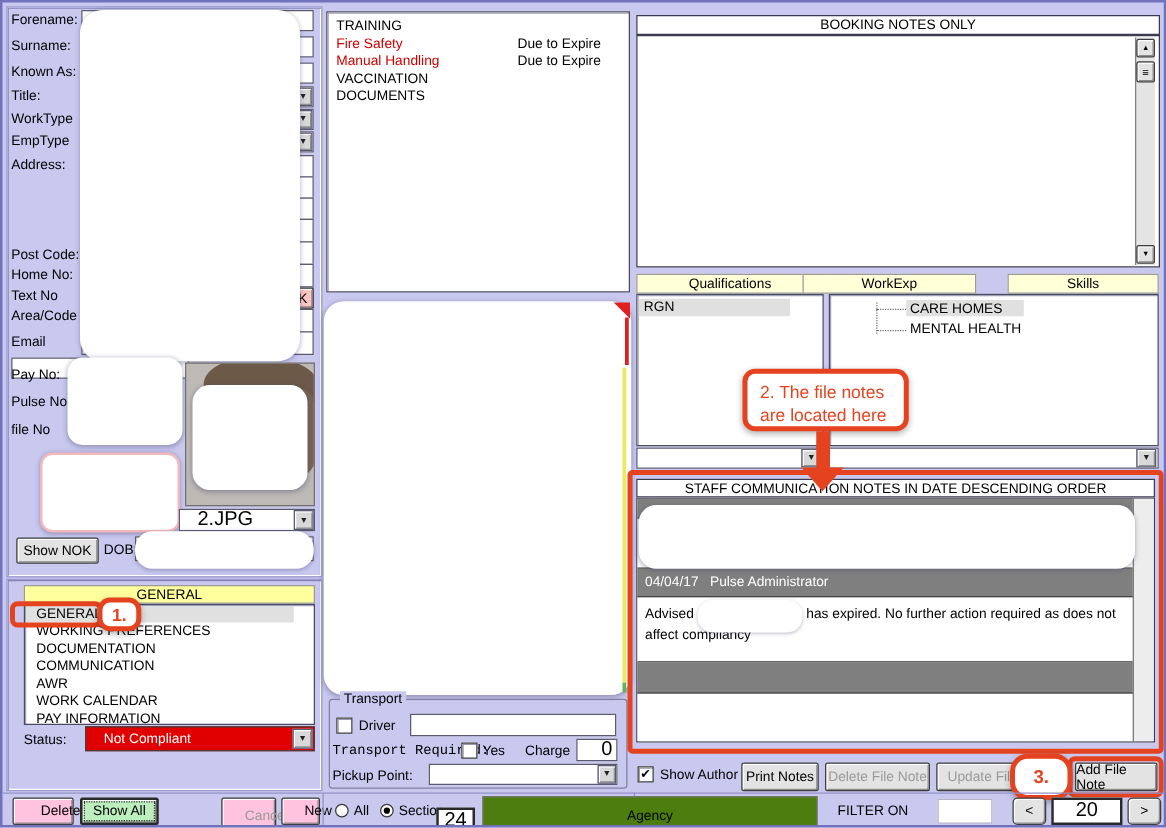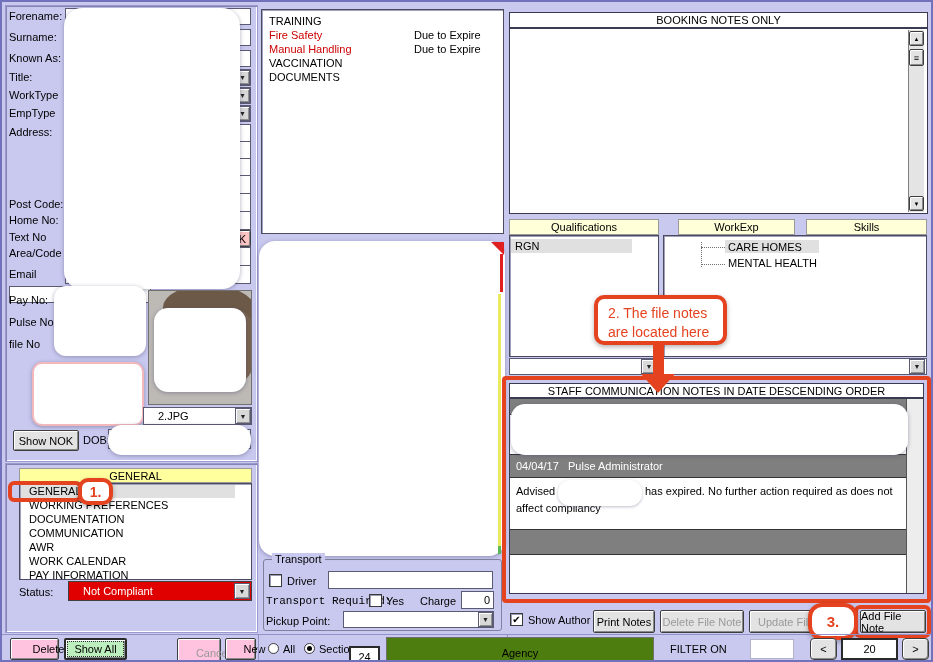--- a/index.html
+++ b/index.html
@@ -1,21 +1,21 @@
 <!DOCTYPE html>
 <html><head>
 <meta charset="utf-8">
 <style>
   html,body{margin:0;padding:0;background:#b8b8e0;}
   #app{position:relative;width:933px;height:662px;background:#c9c9f0;
        border:2px solid #7272bc;box-sizing:border-box;overflow:hidden;
        font-family:"Liberation Sans",sans-serif;font-size:11px;color:#000;}
   .abs{position:absolute;}
   .lbl{position:absolute;white-space:nowrap;font-size:11px;}
-  .cell{position:absolute;background:#fff;border:1px solid #5a5a72;box-sizing:border-box;font-size:11px;}
+  .cell{position:absolute;background:#fff;border:1px solid #5a5a72;box-sizing:border-box;font-size:16px;}
   .panel{position:absolute;border:1px solid #9a9ace;box-shadow:inset 1px 1px 0 #8585b5, inset -1px -1px 0 #ffffff;box-sizing:border-box;}
   .listbox{position:absolute;background:#fff;border:1px solid #4a4a60;box-sizing:border-box;box-shadow:inset 1px 1px 0 #a0a0b8;}
   .yellowhdr{position:absolute;background:#ffffd8;border:1px solid #9a9a9a;box-sizing:border-box;
              display:flex;align-items:center;justify-content:center;font-size:11px;}
   .whitehdr{position:absolute;background:#fff;border:1px solid #3a3a50;box-sizing:border-box;
             display:flex;align-items:center;justify-content:center;font-size:11px;}
   .btn{position:absolute;box-sizing:border-box;background:#e3e3e3;border:1px solid #3e3e3e;border-radius:2px;
        box-shadow:inset 1px 1px 0 #ffffff, inset -1px -1px 0 #8a8a8a;
        display:flex;align-items:center;justify-content:center;font-size:11px;cursor:default;}
   .btn.disabled{color:#9a9a9a;}
@@ -158,21 +158,21 @@
 
   <div class="whitehdr" style="left:507px;top:10px;width:419px;height:16px;">BOOKING NOTES ONLY</div>
   <div class="abs" style="left:507px;top:26px;width:419px;height:186px;background:#fff;border:1px solid #3a3a50;box-sizing:border-box;"></div>
   <div class="abs" style="left:906px;top:28px;width:16px;height:182px;background:#e4e4e4;border-left:1px solid #808080;box-sizing:border-box;">
     <div class="btn" style="left:0px;top:1px;width:15px;height:15px;font-size:6px;">▲</div>
     <div class="btn" style="left:0px;top:19px;width:15px;height:17px;font-size:9px;">≡</div>
     <div class="btn" style="left:0px;top:166px;width:15px;height:15px;font-size:6px;">▼</div>
   </div>
 
   <div class="yellowhdr" style="left:507px;top:217px;width:150px;height:16px;">Qualifications</div>
-  <div class="yellowhdr" style="left:676px;top:217px;width:117px;height:16px;">WorkExp</div>
+  <div class="yellowhdr" style="left:640px;top:217px;width:139px;height:16px;">WorkExp</div>
   <div class="yellowhdr" style="left:804px;top:217px;width:121px;height:16px;">Skills</div>
 
   <div class="listbox" style="left:507px;top:233px;width:150px;height:122px;"></div>
   <div class="sel-hl" style="left:509px;top:237px;width:121px;height:14px;"></div>
   <div class="lbl" style="left:513px;top:238px;">RGN</div>
 
   <div class="listbox" style="left:661px;top:233px;width:264px;height:122px;"></div>
   <div class="dot-v" style="left:699px;top:240px;height:25px;"></div>
   <div class="dot-h" style="left:699px;top:245px;width:24px;"></div>
   <div class="dot-h" style="left:699px;top:262px;width:24px;"></div>

